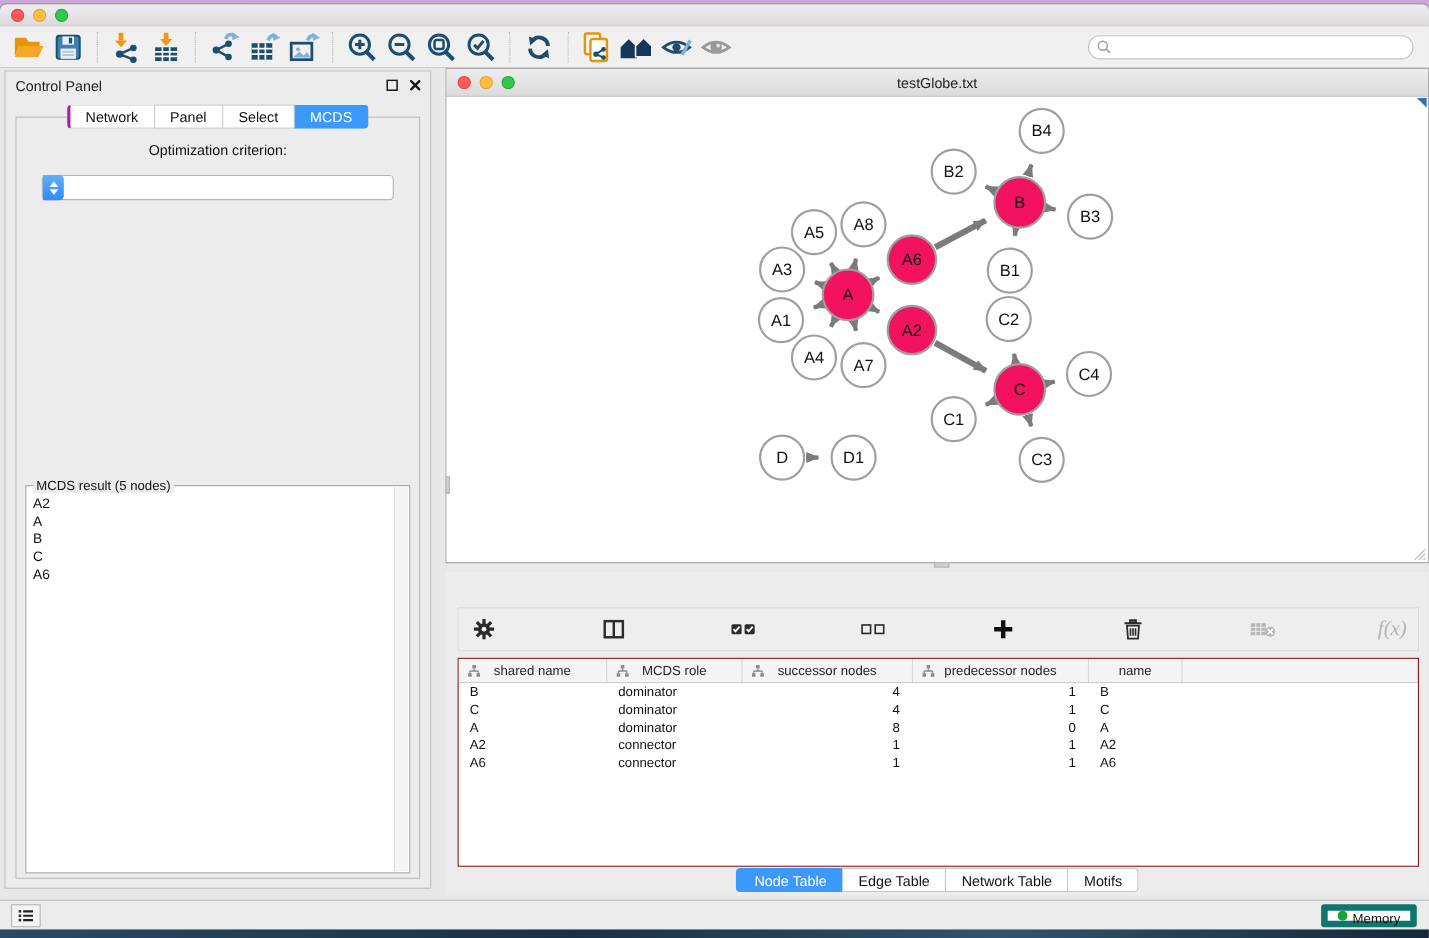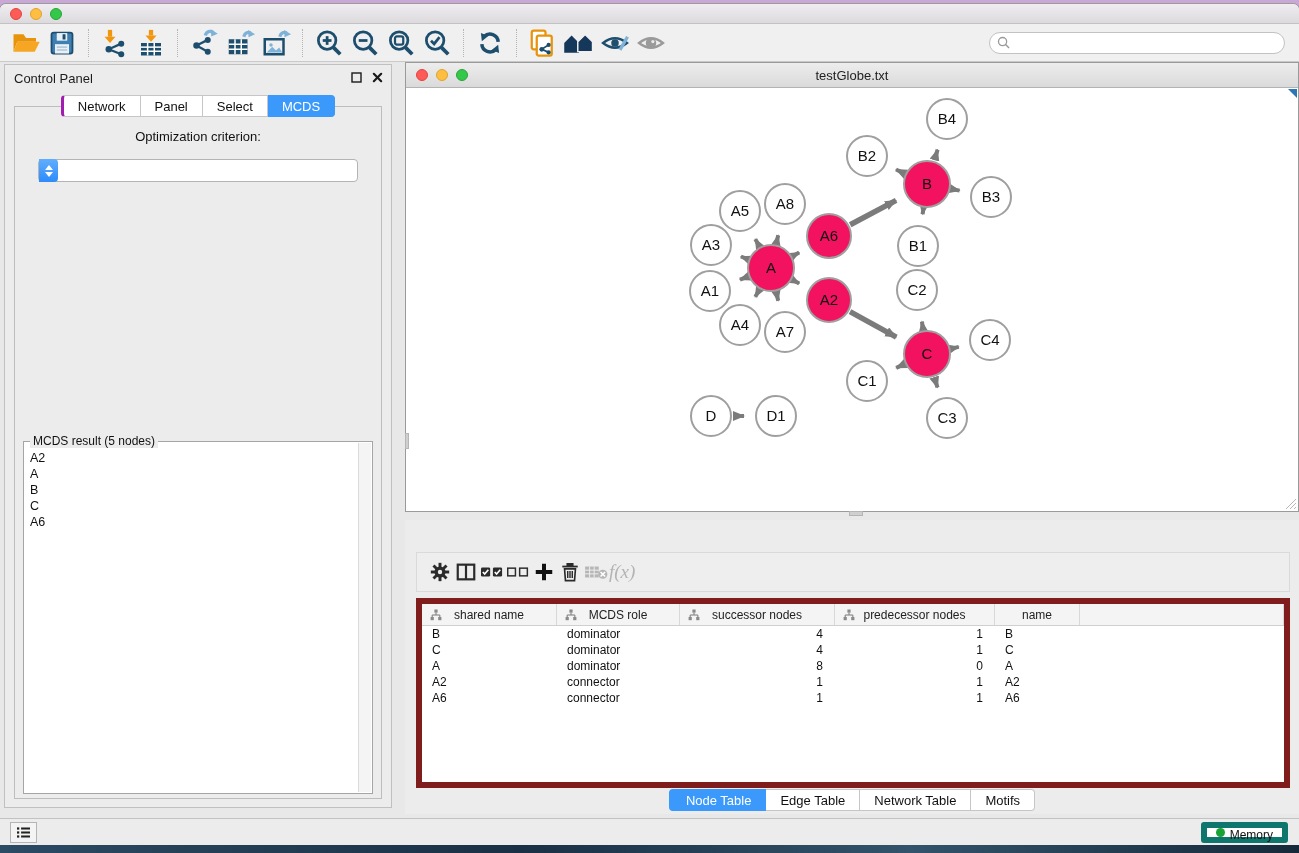--- a/index.html
+++ b/index.html
@@ -85,26 +85,26 @@
   .net-canvas { position:absolute; left:0; right:0; top:25px; bottom:0; background:#fff; overflow:hidden;}
   .corner-tri { position:absolute; right:1px; top:26px; width:0; height:0;
     border-top:9px solid #2e75b6; border-left:9px solid transparent; }
   .resize-grip { position:absolute; right:2px; bottom:2px; }
   .edge-grip-left { position:absolute; left:-1px; top:370px; width:4px; height:16px; background:#cfcfcf; border:1px solid #b5b5b5;}
   .edge-grip-bottom { position:absolute; left:443px; bottom:-5px; width:14px; height:5px; background:#cfcfcf; border:1px solid #b5b5b5;}
 
   
   .table-panel { position:absolute; left:405px; top:458px; right:0; bottom:4px; background:#ececec; }
   .tp-toolbar { position:absolute; left:11px; right:9px; top:32px; height:40px; background:#eeeeee;
-    border:1px solid #dadada; display:flex; align-items:center; padding:0 10px; gap:0; }
+    border:1px solid #dadada; display:flex; align-items:center; padding:0 10px; gap:0;justify-content:space-between; }
   .tp-btn { display:flex; align-items:center; justify-content:center; width:26px; height:26px; }
   .fx { font-family:"Liberation Serif",serif; font-style:italic; font-size:19px; color:#b3b3b3; }
 
   .tbl { position:absolute; left:11px; right:9px; top:78px; height:190px; background:#fff;
-    border:6px solid #7f1d1d; overflow:hidden; }
+    border:1px solid #7f1d1d; overflow:hidden; }
   .t-row { display:grid; grid-template-columns:135px 123px 155px 160px 85px 1fr; }
   .t-head { background:#f4f4f4; border-bottom:1px solid #cfcfcf; height:22px; }
   .t-head .t-cell { position:relative; display:flex; align-items:center; justify-content:center;
     font-size:12px; color:#222; border-right:1px solid #d8d8d8; }
   .t-head .t-cell .tree-ic { position:absolute; left:8px; top:5px; }
   .t-body .t-row { height:16px; }
   .t-body .t-cell { font-size:12px; color:#111; line-height:16px; white-space:nowrap; overflow:hidden; }
   .t-cell.al { padding-left:10px; text-align:left; }
   .t-cell.ar { padding-right:12px; text-align:right; }
 

